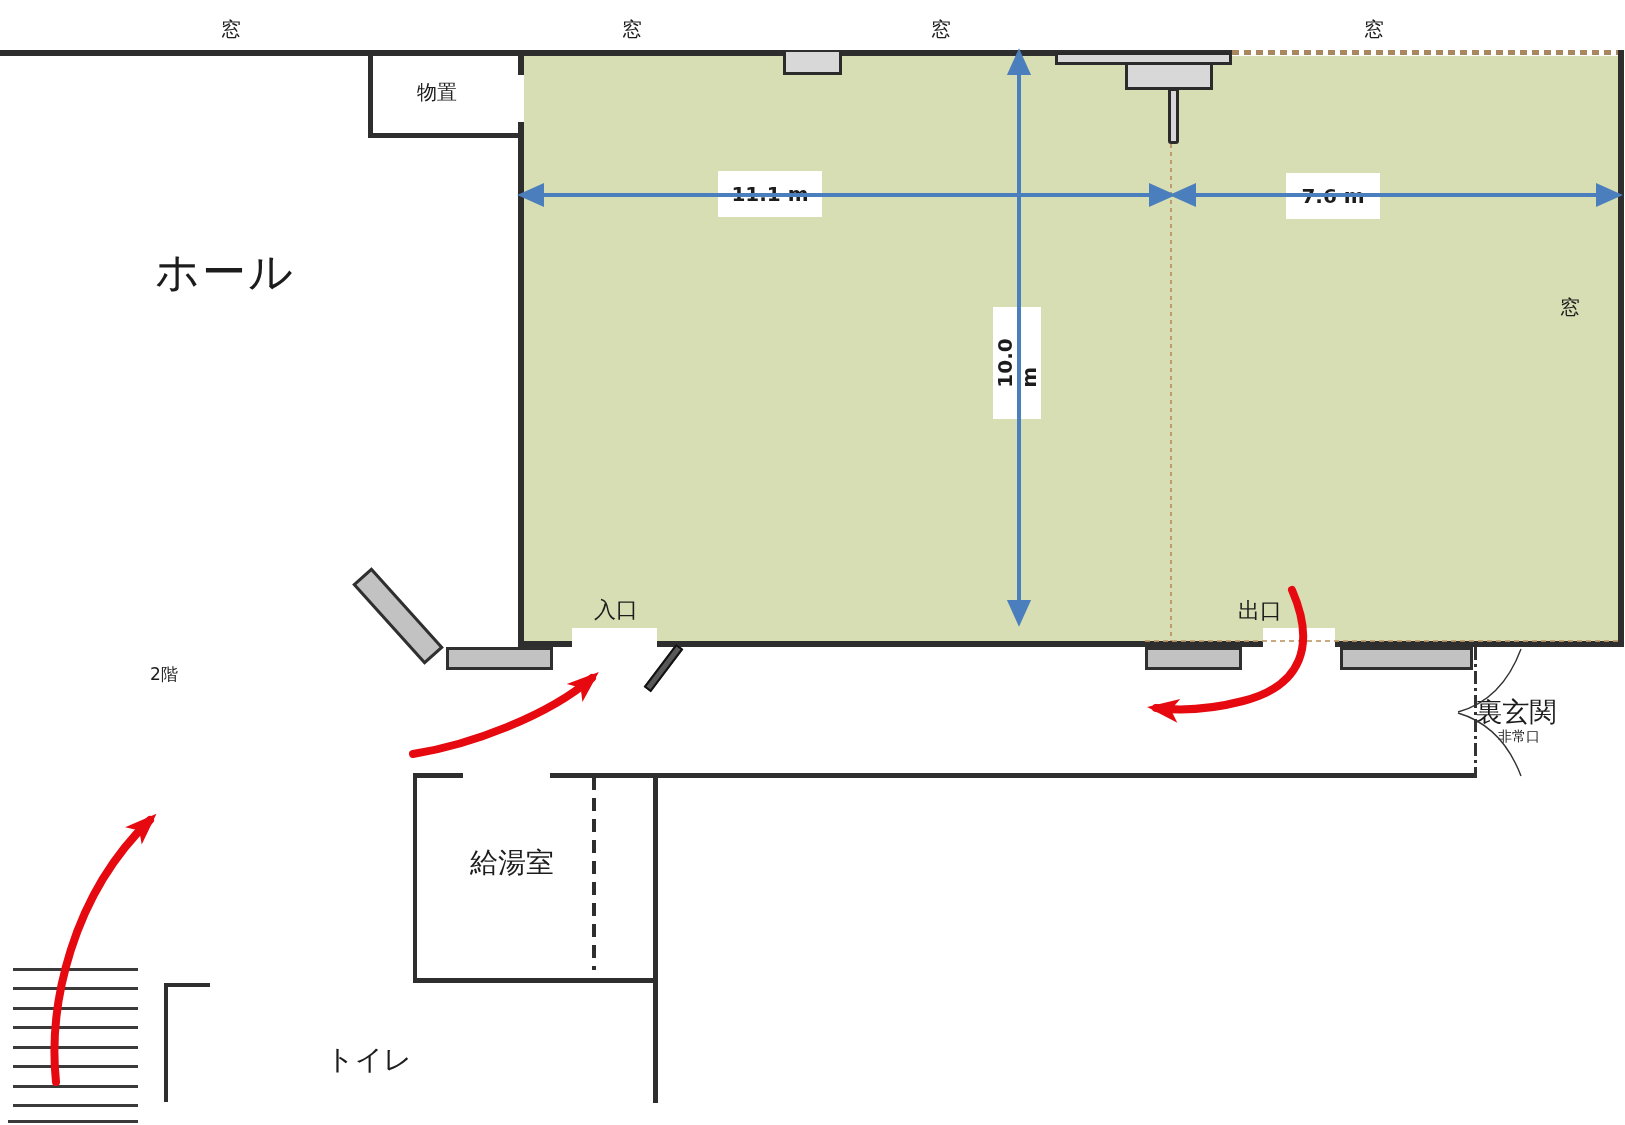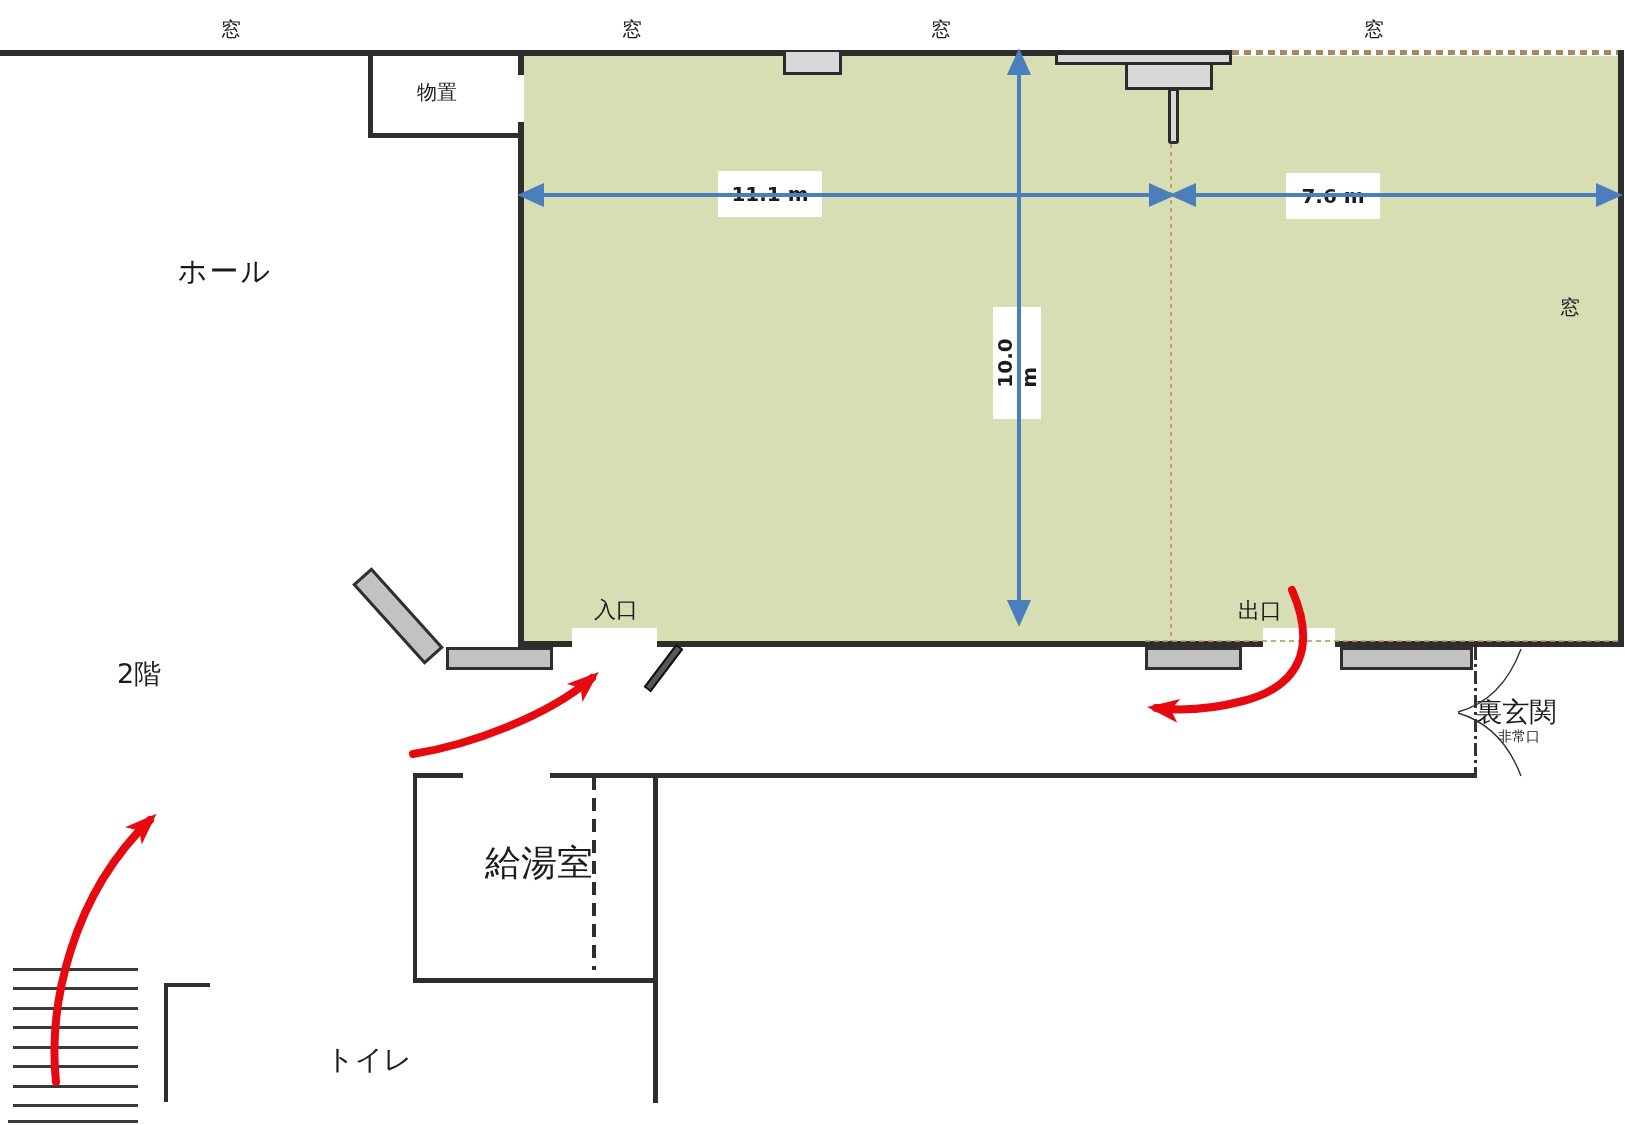--- a/index.html
+++ b/index.html
@@ -95,27 +95,27 @@
     <span style="transform:rotate(-90deg);">10.0 m</span>
   </div>
 
   <div class="lbl win" style="left:231px;top:29px;">窓</div>
   <div class="lbl win" style="left:632px;top:29px;">窓</div>
   <div class="lbl win" style="left:941px;top:29px;">窓</div>
   <div class="lbl win" style="left:1374px;top:29px;">窓</div>
   <div class="lbl win" style="left:1570px;top:307px;">窓</div>
 
   <div class="lbl" style="left:437px;top:92px;font-size:20px;">物置</div>
-  <div class="lbl" style="left:225px;top:272px;font-size:29px;font-weight:500;letter-spacing:2px;">ホール</div>
-  <div class="lbl" style="left:139px;top:674px;font-size:27px;">2階</div>
+  <div class="lbl" style="left:225px;top:272px;font-size:44px;font-weight:500;letter-spacing:2px;">ホール</div>
+  <div class="lbl" style="left:164px;top:674px;font-size:17px;">2階</div>
   <div class="lbl" style="left:616px;top:610px;font-size:22px;">入口</div>
   <div class="lbl" style="left:1260px;top:611px;font-size:22px;">出口</div>
   <div class="lbl" style="left:1516px;top:712px;font-size:27px;font-weight:500;">裏玄関</div>
   <div class="lbl" style="left:1519px;top:737px;font-size:14px;">非常口</div>
-  <div class="lbl" style="left:512px;top:863px;font-size:36px;margin-left:27px;">給湯室</div>
+  <div class="lbl" style="left:512px;top:863px;font-size:28px;">給湯室</div>
   <div class="lbl" style="left:369px;top:1060px;font-size:28px;">トイレ</div>
 
   <svg class="overlay" width="1625" height="1125" viewBox="0 0 1625 1125">
     <defs>
       <marker id="redhead" markerUnits="userSpaceOnUse" markerWidth="36" markerHeight="32" refX="24" refY="16" orient="auto">
         <path d="M1,4 L33,16 L1,28 L9,16 Z" fill="#e60a10"></path>
       </marker>
     </defs>
 
     <g stroke="#4a7ebc" stroke-width="4" fill="#4a7ebc">

